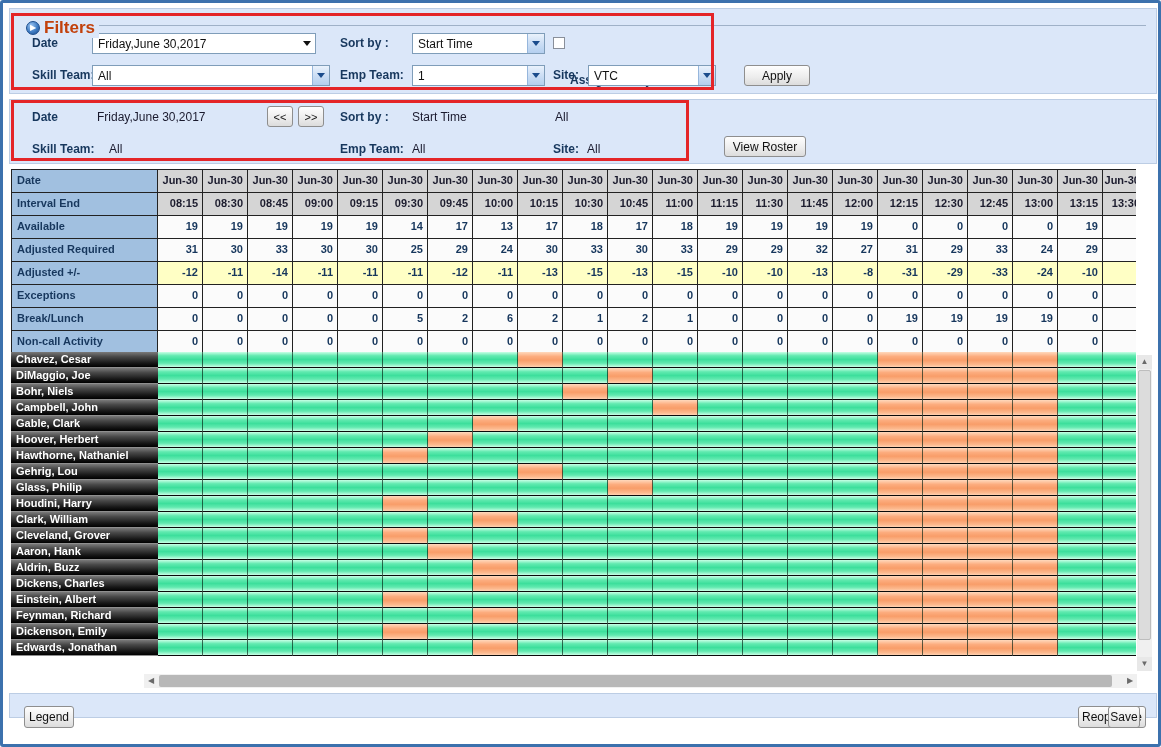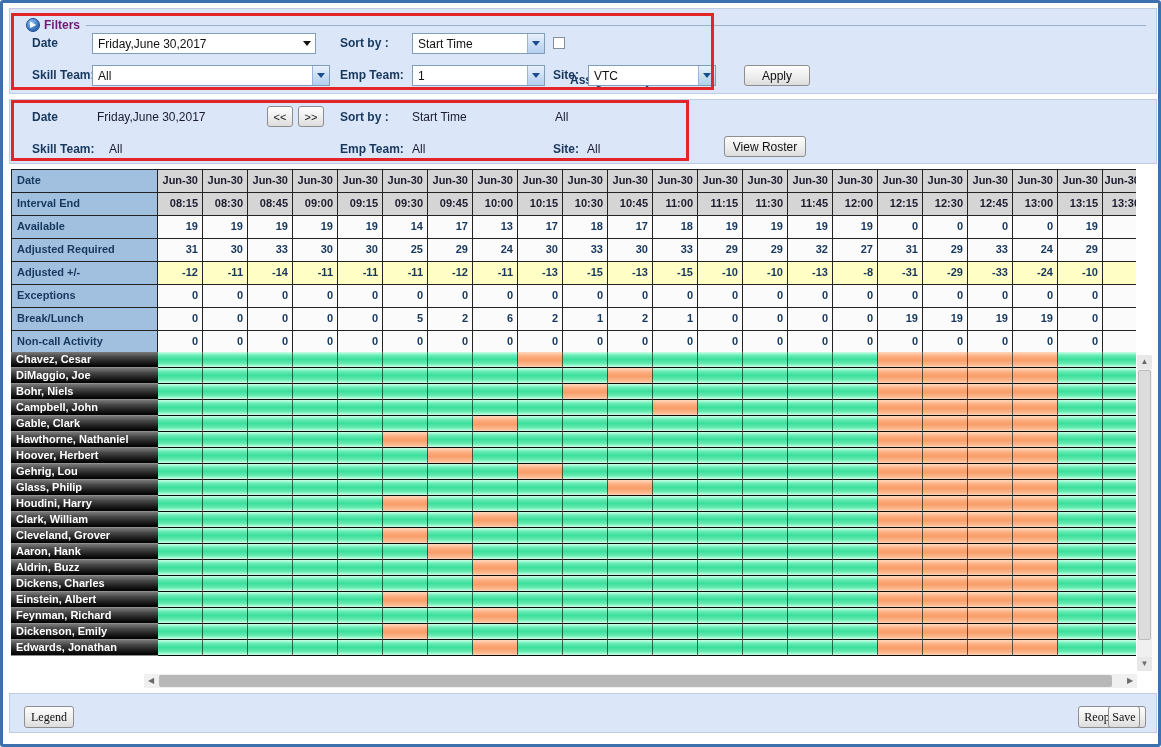--- a/index.html
+++ b/index.html
@@ -5,33 +5,33 @@
   * { margin:0; padding:0; box-sizing:border-box; }
   html,body { width:1161px; height:747px; }
   body {
     position:relative; background:#fff;
     font-family:"Liberation Sans", sans-serif;
     border:3px solid #3c71ad; border-radius:3px; overflow:hidden;
   }
   .panel { position:absolute; left:6px; width:1148px; background:var(--panel-blue,#dbe7f9); border:1px solid #bccde4; }
   #filters-panel { top:5px; height:86px; }
   #summary-panel { top:96px; height:65px; }
-  #footer-panel { top:690px; height:40px;font-family:Liberation Serif, serif; }
+  #footer-panel { top:690px; height:25px; }
   .redbox { position:absolute; border:3px solid var(--accent-red,#e42528); pointer-events:none; z-index:40; }
   #redbox-1 { left:8px; top:10px; width:703px; height:77px; }
   #redbox-2 { left:8px; top:97px; width:678px; height:61px; }
 
   .flabel { position:absolute; font-size:12px; font-weight:bold; color:#17375d; white-space:nowrap; }
   .fvalue { position:absolute; font-size:12px; color:#1a1a2e; white-space:nowrap; }
   .fieldset-line { position:absolute; left:76px; right:10px; top:16px; height:1px; background:#9fb1c8; }
   .legend-wrap { position:absolute; left:12px; top:9px; display:flex; align-items:center; gap:4px; background:var(--panel-blue,#dbe7f9); padding:0 4px; z-index:2; }
   .filters-icon { width:14px; height:14px; border-radius:50%;
     background:radial-gradient(circle at 35% 30%, #9cc4f0 0%, #3f7cc4 55%, #1b4c8c 100%);
     border:1px solid #1b4c8c; color:#fff; font-size:8px; line-height:12px; text-align:center; }
-  .legend-text { font-size:12px; font-weight:bold; color:#701a75; }
+  .legend-text { font-size:17px; font-weight:bold; color:#c2410c; }
 
   .select, .combo { position:absolute; height:21px; background:#fff; border:1px solid #7f9db9; font-size:12px; color:#111;
     display:flex; align-items:center; }
   .select .txt, .combo .txt { flex:1; padding:0 5px; white-space:nowrap; overflow:hidden; }
   .sel-arrow { width:16px; align-self:stretch; display:flex; align-items:center; justify-content:center; }
   .sel-arrow::after { content:""; border:4px solid transparent; border-top:5px solid #111; margin-top:4px; }
   .combo-btn { width:17px; align-self:stretch; border-left:1px solid #96b6dc;
     background:linear-gradient(180deg,#eaf2fc 0%,#cfe0f5 45%,#b4cfef 100%);
     display:flex; align-items:center; justify-content:center; }
   .combo-btn::after { content:""; border:4px solid transparent; border-top:5px solid #1b4c8c; margin-top:4px; }
@@ -480,53 +480,53 @@
       <div class="e-cell"></div>
       <div class="e-cell"></div>
       <div class="e-cell break"></div>
       <div class="e-cell break"></div>
       <div class="e-cell break"></div>
       <div class="e-cell break"></div>
       <div class="e-cell"></div>
       <div class="e-cell partial"></div>
     </div>
     <div class="e-row">
+      <div class="e-name">Hoover, Herbert</div>
+      <div class="e-cell"></div>
+      <div class="e-cell"></div>
+      <div class="e-cell"></div>
+      <div class="e-cell"></div>
+      <div class="e-cell"></div>
+      <div class="e-cell"></div>
+      <div class="e-cell break"></div>
+      <div class="e-cell"></div>
+      <div class="e-cell"></div>
+      <div class="e-cell"></div>
+      <div class="e-cell"></div>
+      <div class="e-cell"></div>
+      <div class="e-cell"></div>
+      <div class="e-cell"></div>
+      <div class="e-cell"></div>
+      <div class="e-cell"></div>
+      <div class="e-cell break"></div>
+      <div class="e-cell break"></div>
+      <div class="e-cell break"></div>
+      <div class="e-cell break"></div>
+      <div class="e-cell"></div>
+      <div class="e-cell partial"></div>
+    </div>
+    <div class="e-row">
       <div class="e-name">Hawthorne, Nathaniel</div>
       <div class="e-cell"></div>
       <div class="e-cell"></div>
       <div class="e-cell"></div>
       <div class="e-cell"></div>
       <div class="e-cell"></div>
       <div class="e-cell break"></div>
       <div class="e-cell"></div>
-      <div class="e-cell"></div>
-      <div class="e-cell"></div>
-      <div class="e-cell"></div>
-      <div class="e-cell"></div>
-      <div class="e-cell"></div>
-      <div class="e-cell"></div>
-      <div class="e-cell"></div>
-      <div class="e-cell"></div>
-      <div class="e-cell"></div>
-      <div class="e-cell break"></div>
-      <div class="e-cell break"></div>
-      <div class="e-cell break"></div>
-      <div class="e-cell break"></div>
-      <div class="e-cell"></div>
-      <div class="e-cell partial"></div>
-    </div>
-    <div class="e-row">
-      <div class="e-name">Hoover, Herbert</div>
-      <div class="e-cell"></div>
-      <div class="e-cell"></div>
-      <div class="e-cell"></div>
-      <div class="e-cell"></div>
-      <div class="e-cell"></div>
-      <div class="e-cell"></div>
-      <div class="e-cell break"></div>
       <div class="e-cell"></div>
       <div class="e-cell"></div>
       <div class="e-cell"></div>
       <div class="e-cell"></div>
       <div class="e-cell"></div>
       <div class="e-cell"></div>
       <div class="e-cell"></div>
       <div class="e-cell"></div>
       <div class="e-cell"></div>
       <div class="e-cell break"></div>

